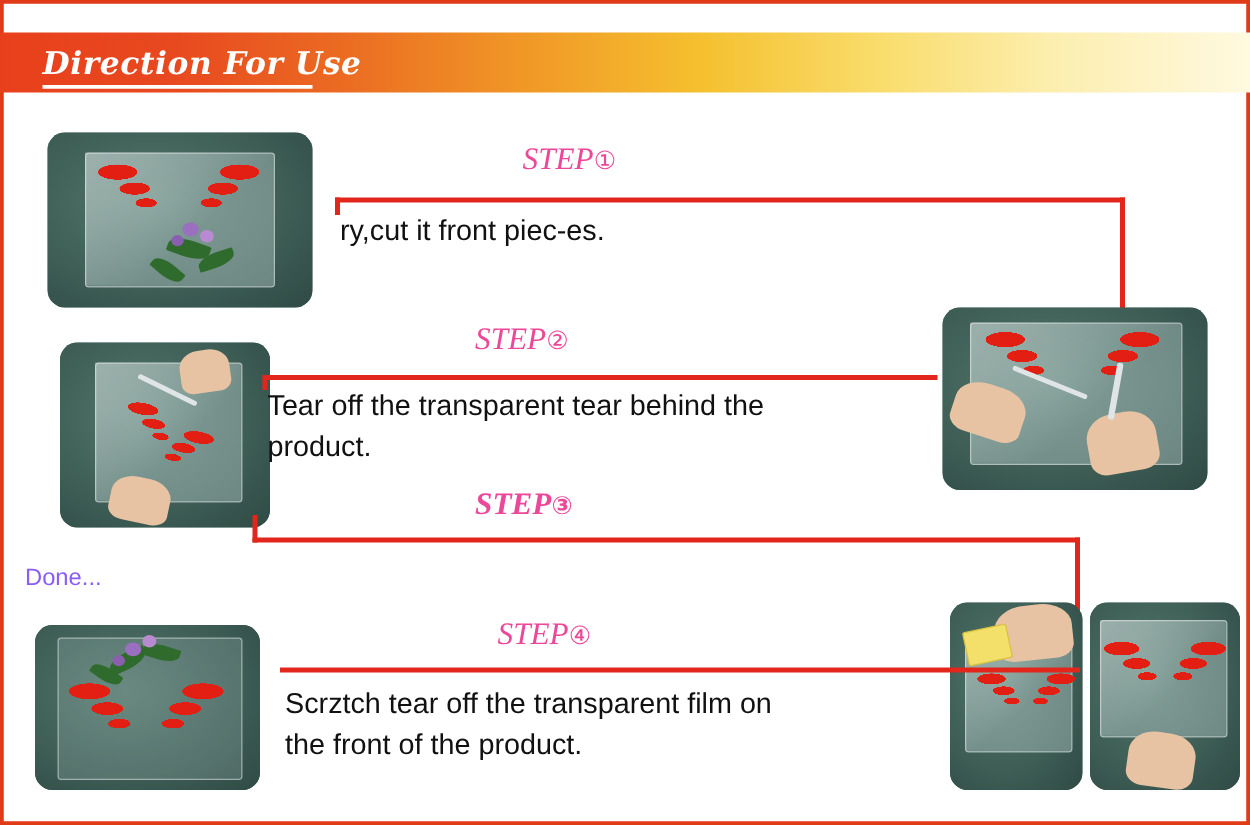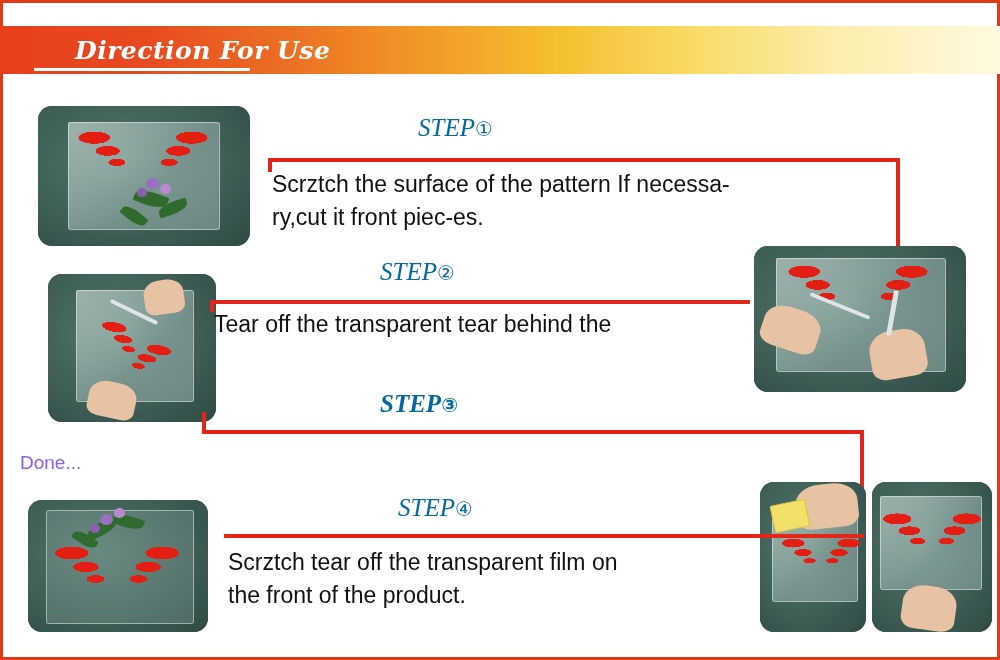--- a/index.html
+++ b/index.html
@@ -29,21 +29,20 @@
     position: absolute;
     left: 34px;
     top: 36px;
     font-family: "DejaVu Serif", serif;
     font-style: italic;
     font-weight: bold;
     font-size: 25px;
     color: #ffffff;
     letter-spacing: 0.5px;
     white-space: nowrap;
-    margin-left: 41px;
   }
   .header-underline {
     position: absolute;
     left: 34px;
     top: 68px;
     width: 216px;
     height: 3px;
     background: #ffffff;
   }
 
@@ -134,21 +133,21 @@
     background: #dfe4e6;
     border-radius: 2px;
   }
 
   
   .step-label {
     position: absolute;
     font-family: "Liberation Serif", serif;
     font-style: italic;
     font-size: 25px;
-    color: #0369a1;
+    color: #ec4899;
     white-space: nowrap;
   }
   .step-num {
     display: inline-block;
     font-style: normal;
     font-family: "DejaVu Sans", sans-serif;
     font-size: 20px;
   }
 
   
@@ -196,21 +195,20 @@
 
   <div class="step-label" style="left:418px; top:114px;">
     <span>STEP</span><span class="step-num">①</span>
   </div>
 
   <div class="rl" style="left:268px; top:158px; width:632px; height:4px;"></div>
   <div class="rl" style="left:896px; top:158px; width:4px; height:118px;"></div>
   <div class="rl" style="left:268px; top:158px; width:4px; height:14px;"></div>
 
   <div class="step-text" style="left:272px; top:168px; width:610px;">
-    <div>Scrztch the surface of the pattern If necessa-</div>
     <div>ry,cut it front piec-es.</div>
   </div>
 
   <div class="photo" style="left:48px; top:274px; width:168px; height:148px;">
     <div class="bg"></div>
     <div class="glass" style="left:28px; top:16px; width:116px; height:110px;"></div>
     <div class="sheen" style="left:28px; top:16px; width:116px; height:110px;"></div>
     <div class="wingL" style="left:46px; top:42px; transform:scale(0.78) rotate(10deg);"></div>
     <div class="wingR" style="left:74px; top:62px; transform:scaleX(-1) scale(0.78) rotate(-10deg);"></div>
     <div class="hand" style="left:96px; top:6px; width:40px; height:34px; transform:rotate(-8deg);"></div>
@@ -232,20 +230,21 @@
 
   <div class="step-label" style="left:380px; top:258px;">
     <span>STEP</span><span class="step-num">②</span>
   </div>
 
   <div class="rl" style="left:210px; top:300px; width:540px; height:4px;"></div>
   <div class="rl" style="left:210px; top:300px; width:4px; height:12px;"></div>
 
   <div class="step-text" style="left:214px; top:308px; width:560px;">
     <div>Tear off the transparent tear behind the</div>
+    <div>product.</div>
   </div>
 
   <div class="step-label" style="left:380px; top:390px;font-weight:bold;">
     <span>STEP</span><span class="step-num">③</span>
   </div>
 
   <div class="rl" style="left:202px; top:430px; width:662px; height:4px;"></div>
   <div class="rl" style="left:202px; top:412px; width:4px; height:22px;"></div>
   <div class="rl" style="left:860px; top:430px; width:4px; height:104px;"></div>
 

